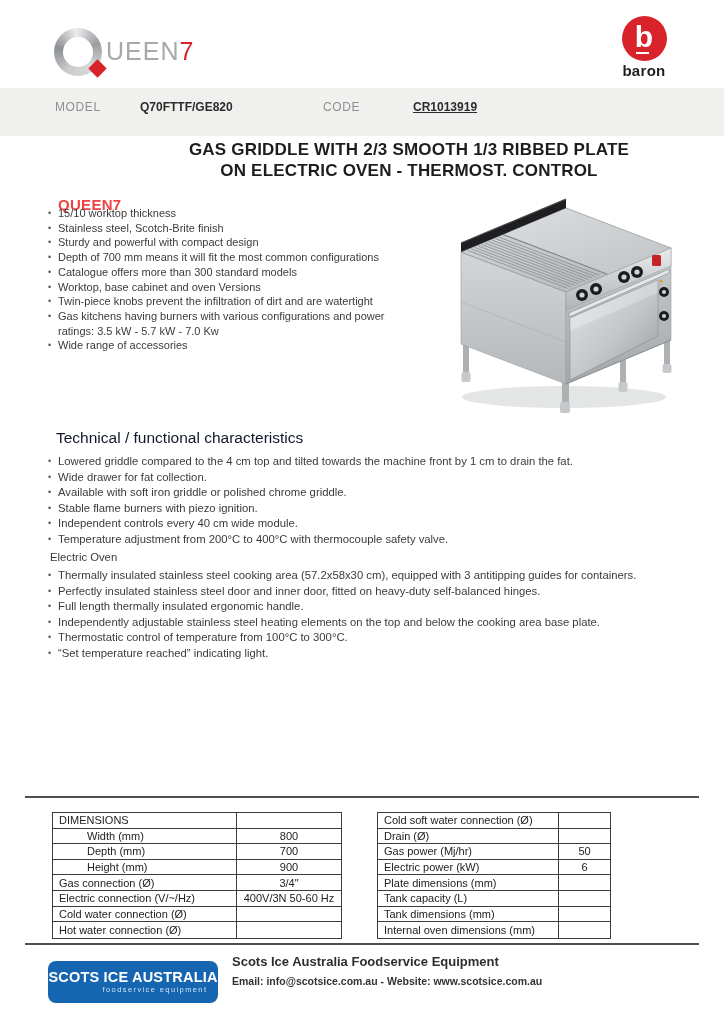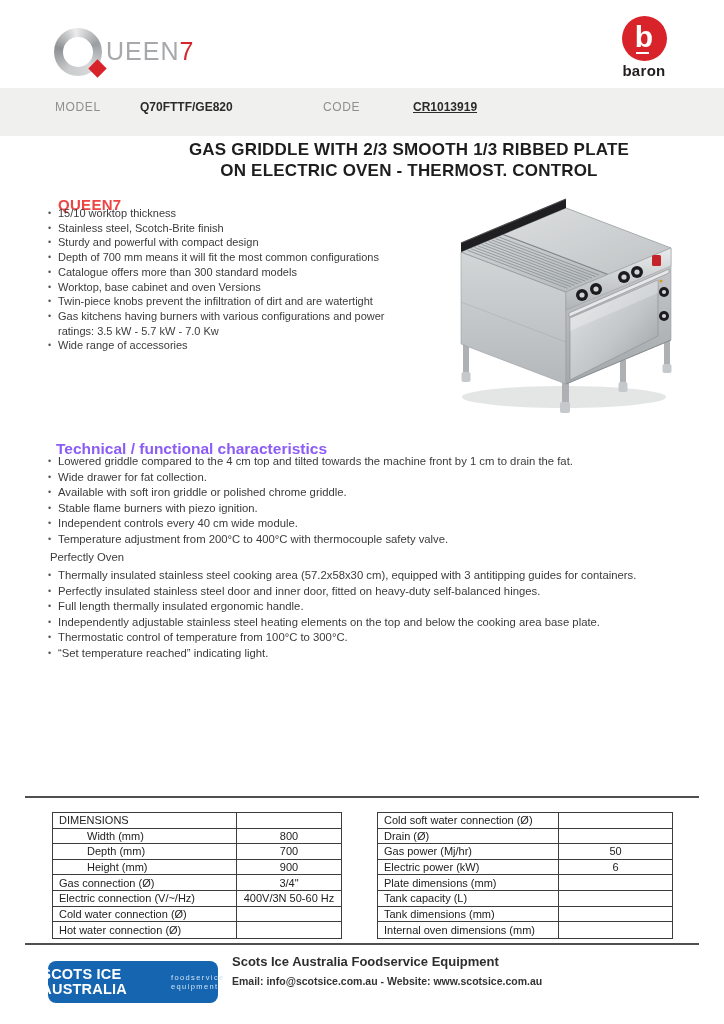--- a/index.html
+++ b/index.html
@@ -38,49 +38,49 @@
   
   .q7head { position:absolute; left:58px; top:196px; font-size:15px; font-weight:800; color:#ef4444; letter-spacing:.3px; }
   .bullets { list-style:none; }
   .bullets li { display:flex; align-items:flex-start; color:#3b3b3b; }
   .bullets .dot { flex:0 0 auto; width:10px; color:#555; }
   .q7list { position:absolute; left:48px; top:206px; width:346px; }
   .q7list li { font-size:11px; line-height:14.7px; }
   .q7list .dot { font-size:9px; line-height:14.7px; }
 
   
-  .techhead { position:absolute; left:56px; top:440px; font-size:15.5px; font-weight:700; color:#8b5cf6; }
+  .techhead { position:absolute; left:56px; top:429px; font-size:15.5px; font-weight:400; color:#0f172a; }
   .techlist { position:absolute; left:48px; top:454px; width:660px; }
   .techlist li, .ovenlist li { font-size:11.3px; line-height:15.5px; }
   .techlist .dot, .ovenlist .dot { font-size:9px; line-height:15.5px; }
   .ovenhead { position:absolute; left:50px; top:551px; font-size:11.3px; color:#3b3b3b; }
   .ovenlist { position:absolute; left:48px; top:568px; width:660px; }
 
   
   .product { position:absolute; left:436px; top:190px; width:252px; height:228px; }
 
   
   .hr { position:absolute; left:25px; width:674px; height:2px; background:#4f4f4f; }
   .hr1 { top:796px; } .hr2 { top:943px; }
 
   
   .spec-table { position:absolute; top:812px; border:1px solid #3c3c3c; font-size:11px; color:#222; }
   .spec-table.left  { left:52px;  width:290px; }
-  .spec-table.right { left:377px; width:296px; }
+  .spec-table.right { left:377px; width:234px; }
   .spec-row { display:grid; height:15.6px; border-bottom:1px solid #3c3c3c; align-items:center; }
   .spec-table.left  .spec-row { grid-template-columns:184px 1fr; }
   .spec-table.right .spec-row { grid-template-columns:181px 1fr; }
   .spec-row:last-child { border-bottom:none; }
   .spec-label { border-right:1px solid #3c3c3c; padding-left:6px; height:100%; display:flex; align-items:center; }
   .spec-label.indented { padding-left:34px; }
   .spec-value { text-align:center; }
 
   
   .badge { position:absolute; left:48px; top:961px; width:170px; height:42px; border-radius:8px;
-           display:flex; flex-direction:row; align-items:center; justify-content:center; }
+           display:flex; flex-direction:column; align-items:center; justify-content:center; }
   .badge-l1 { color:#fff; font-weight:bold; font-size:14.5px; letter-spacing:.2px; line-height:15px; }
   .badge-l2 { color:#cfe2f4; font-size:7.5px; letter-spacing:1.4px;margin-left:44px; }
   .ftext { position:absolute; left:232px; top:954px; color:#333; }
   .fcompany { font-size:13px; font-weight:600; color:#2e2e2e; margin-bottom:4px; }
   .fline { font-size:10.5px; line-height:16px; font-weight:600; color:#333; }
 </style>
 </head>
 <body>
 
 <div class="page">
@@ -286,21 +286,21 @@
         <span class="dot">•</span>
         <span>Independent controls every 40 cm wide module.</span>
       </li>
 
       <li>
         <span class="dot">•</span>
         <span>Temperature adjustment from 200°C to 400°C with thermocouple safety valve.</span>
       </li>
     </ul>
 
-  <div class="ovenhead">Perfectly Oven</div>
+  <div class="ovenhead">Electric Oven</div>
   <ul class="bullets ovenlist">
 
       <li>
         <span class="dot">•</span>
         <span>Thermally insulated stainless steel cooking area (57.2x58x30 cm), equipped with 3 antitipping guides for containers.</span>
       </li>
 
       <li>
         <span class="dot">•</span>
         <span>Perfectly insulated stainless steel door and inner door, fitted on heavy-duty self-balanced hinges.</span>

